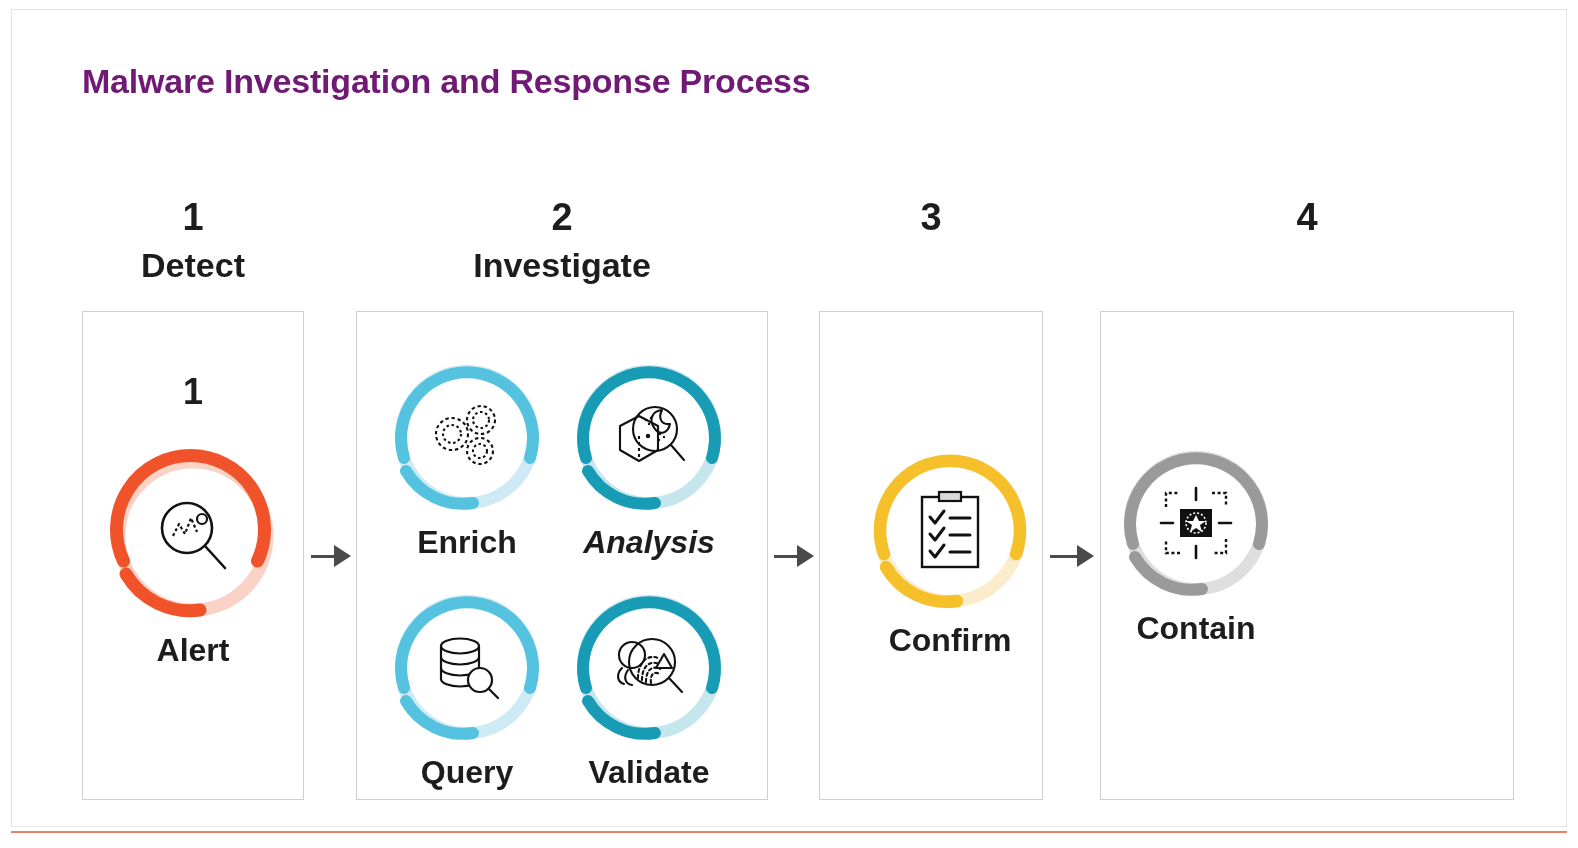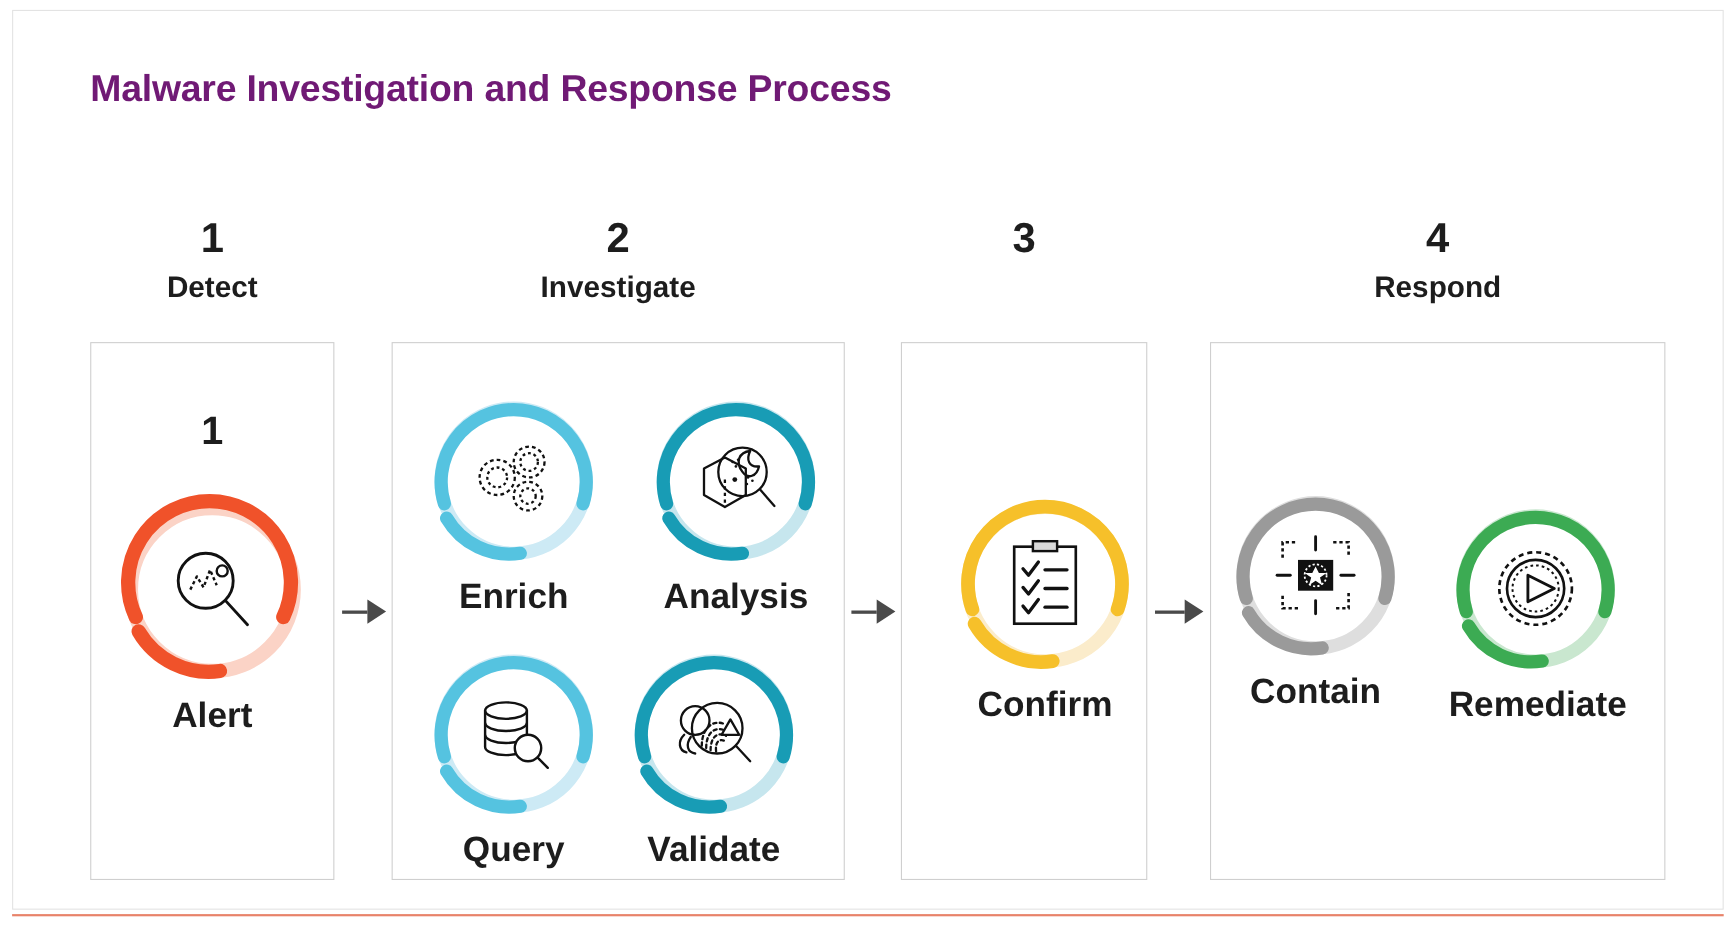--- a/index.html
+++ b/index.html
@@ -58,21 +58,21 @@
     text-align: center;
     color: #1d1d1d;
   }
   .step-num {
     font-size: 38px;
     font-weight: 800;
     line-height: 1;
     margin-bottom: 12px;
   }
   .step-label {
-    font-size: 27px;
+    font-size: 34px;
     font-weight: 700;
     line-height: 1;
   }
 
   
   .stage-box {
     position: absolute;
     border: 1px solid #cfcfcf;
     background: #ffffff;
     box-sizing: border-box;
@@ -155,21 +155,20 @@
     <div class="step-num">2</div>
     <div class="step-label">Investigate</div>
   </div>
 
   <div class="step-head" style="left:819px; top:198px; width:224px;">
     <div class="step-num">3</div>
   </div>
 
   <div class="step-head" style="left:1100px; top:198px; width:414px;">
     <div class="step-num">4</div>
-    <div class="step-label">Respond</div>
   </div>
 
   <div class="stage-box" style="left:82px; top:311px; width:222px; height:489px;"></div>
   <div class="stage-box" style="left:356px; top:311px; width:412px; height:489px;"></div>
   <div class="stage-box" style="left:819px; top:311px; width:224px; height:489px;"></div>
   <div class="stage-box" style="left:1100px; top:311px; width:414px; height:489px;"></div>
 
   <div class="arrow" style="left:311px; top:544px; width:40px;">
     <div class="shaft"></div>
     <div class="head"></div>
@@ -223,21 +222,21 @@
             <circle cx="54" cy="19" r="8" stroke-dasharray="2.6 2.6"></circle>
             <circle cx="53" cy="50" r="13" stroke-dasharray="3.4 2.8"></circle>
             <circle cx="53" cy="50" r="7" stroke-dasharray="2.6 2.6"></circle>
           </g>
         </svg>
       </div>
     </div>
     <div class="node-caption">Enrich</div>
   </div>
 
-  <div class="node" style="left:590px; top:358px; width:158px;">
+  <div class="node" style="left:570px; top:358px; width:158px;font-style:italic;">
     <div class="ring-wrap" style="width:158px;height:158px;">
       <svg viewBox="0 0 158 158" width="158" height="158" aria-hidden="true">
         <circle cx="79" cy="79" r="66" fill="none" stroke="#c6e6ee" stroke-width="12"></circle>
         <path d="M 16 100 A 66 66 0 1 1 142 100" fill="none" stroke="#189cb5" stroke-width="12" stroke-linecap="round"></path>
         <path d="M 18 113 A 66 66 0 0 0 85 145" fill="none" stroke="#189cb5" stroke-width="12" stroke-linecap="round"></path>
       </svg>
       <div class="node-icon">
         <svg width="82" height="78" viewBox="0 0 82 78">
           <g fill="none" stroke="#111" stroke-width="2.1" stroke-linejoin="round">
             <path d="M12 28 L31 18 L50 28 L50 52 L31 63 L12 52 Z"></path>
@@ -361,32 +360,14 @@
           <g fill="#fff" stroke="none">
             <path d="M38 30 L41 36 L48 36 L42 40 L44 47 L38 43 L32 47 L34 40 L28 36 L35 36 Z"></path>
           </g>
           <circle cx="38" cy="38" r="10" fill="none" stroke="#fff" stroke-width="1.6" stroke-dasharray="2 2"></circle>
         </svg>
       </div>
     </div>
     <div class="node-caption">Contain</div>
   </div>
 
-  <div class="node" style="left:1317px; top:456px; width:158px;">
-    <div class="ring-wrap" style="width:158px;height:158px;">
-      <svg viewBox="0 0 158 158" width="158" height="158" aria-hidden="true">
-        <circle cx="79" cy="79" r="66" fill="none" stroke="#c9e7cf" stroke-width="12"></circle>
-        <path d="M 16 100 A 66 66 0 1 1 142 100" fill="none" stroke="#3cab53" stroke-width="12" stroke-linecap="round"></path>
-        <path d="M 18 113 A 66 66 0 0 0 85 145" fill="none" stroke="#3cab53" stroke-width="12" stroke-linecap="round"></path>
-      </svg>
-      <div class="node-icon">
-        <svg width="82" height="82" viewBox="0 0 82 82">
-          <circle cx="41" cy="41" r="33" fill="none" stroke="#111" stroke-width="2.4" stroke-dasharray="4.6 3.6"></circle>
-          <circle cx="41" cy="41" r="26" fill="none" stroke="#111" stroke-width="2.4"></circle>
-          <circle cx="41" cy="41" r="21" fill="none" stroke="#111" stroke-width="1.8" stroke-dasharray="2.4 2.8"></circle>
-          <path d="M34 29 L58 41 L34 53 Z" fill="none" stroke="#111" stroke-width="2.6" stroke-linejoin="round"></path>
-        </svg>
-      </div>
-    </div>
-    <div class="node-caption">Remediate</div>
-  </div>
 
 </div>
 
 </body></html>

